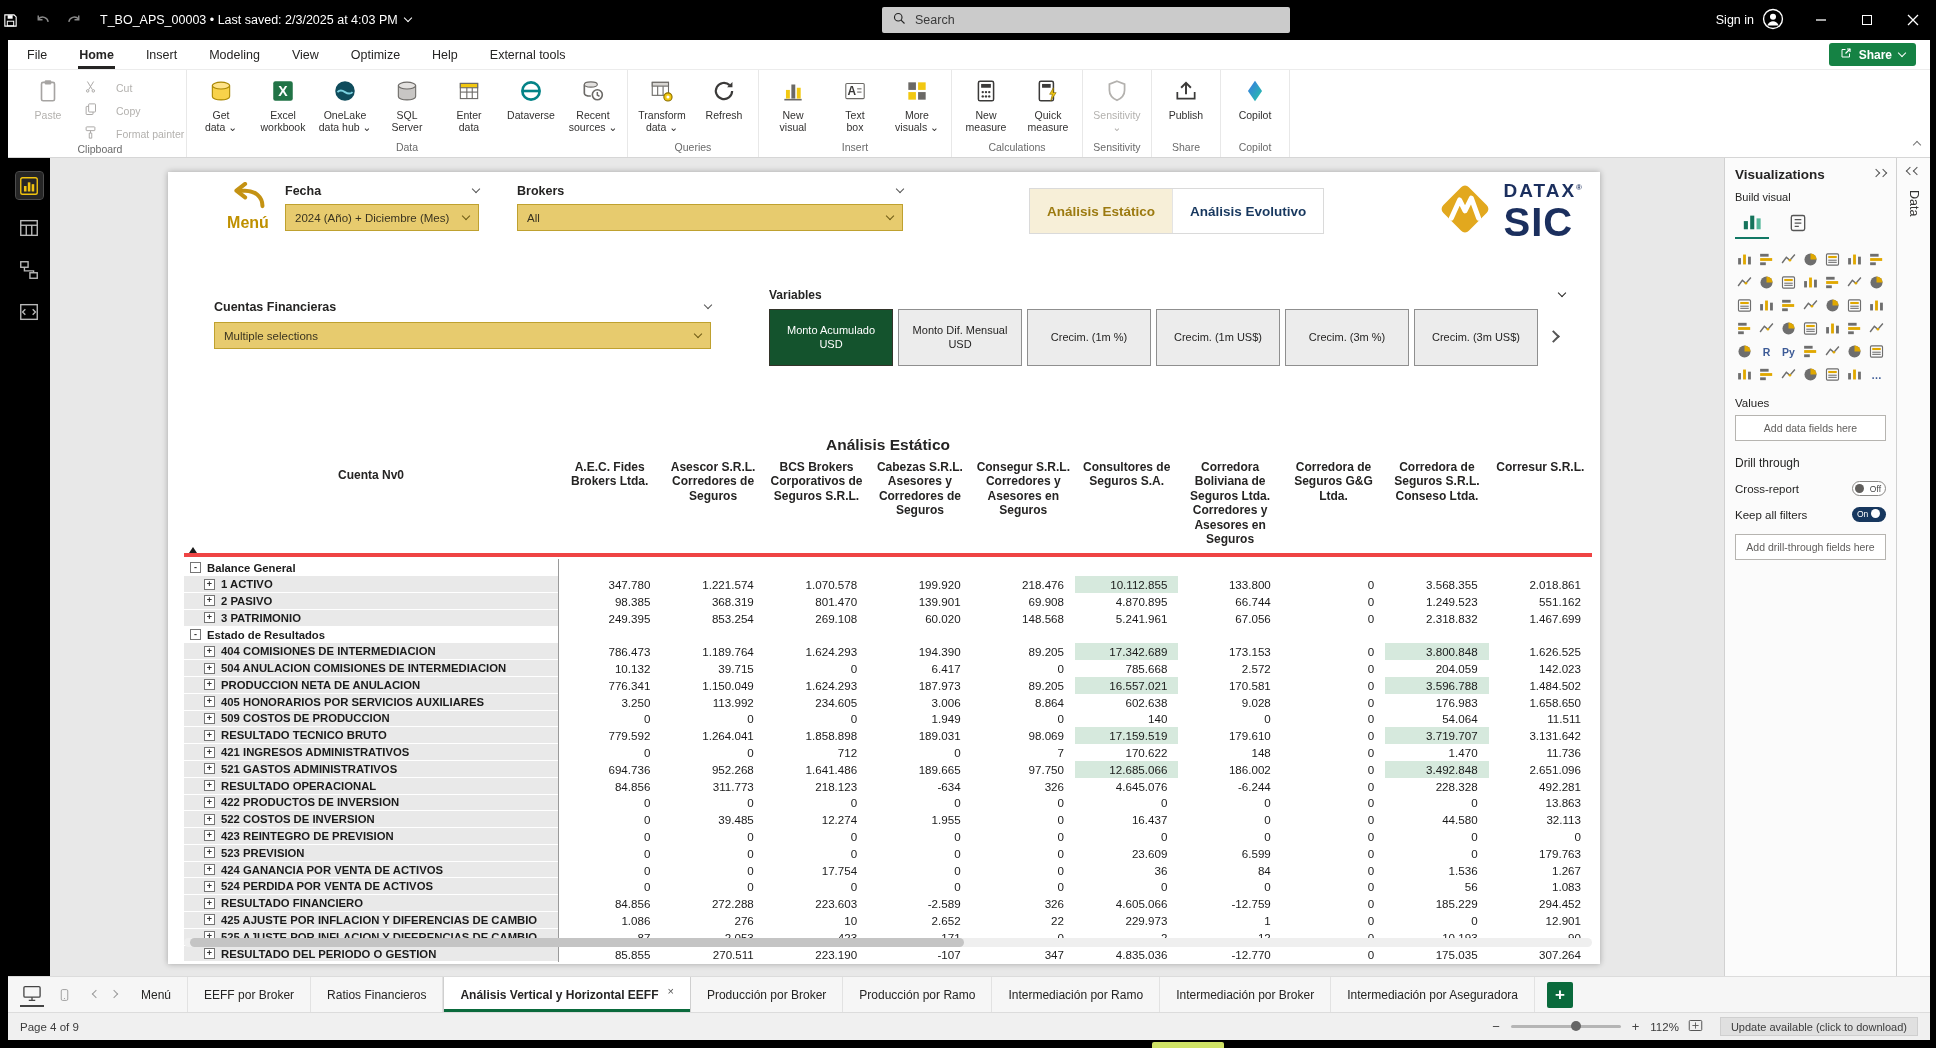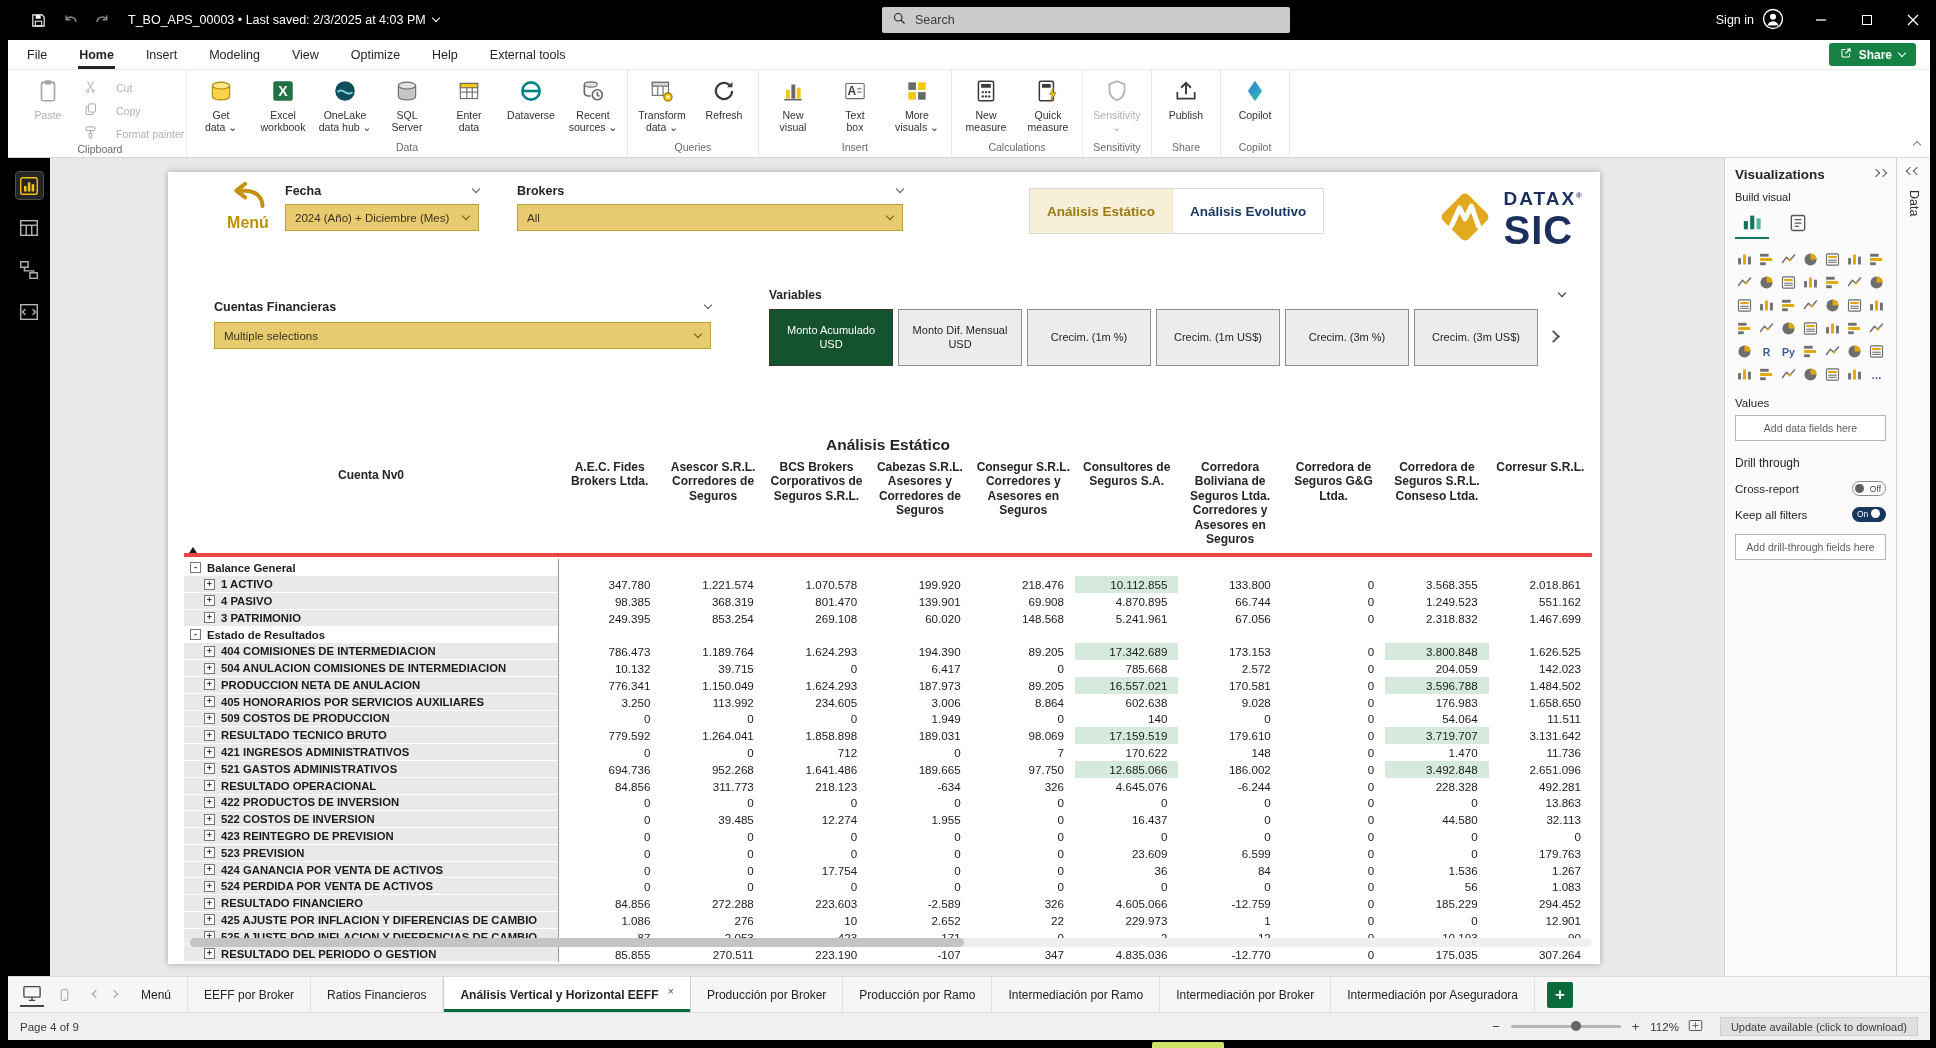--- a/index.html
+++ b/index.html
@@ -2,21 +2,21 @@
 <html><head>
 <meta charset="utf-8">
 <style>
   *{box-sizing:border-box;margin:0;padding:0;}
   html,body{width:1936px;height:1048px;overflow:hidden;}
   body{background:#000;font-family:"Liberation Sans",sans-serif;color:#252423;}
   .window{width:1936px;height:1048px;display:flex;flex-direction:column;background:#000;}
 
   
   .titlebar{height:40px;background:#000;color:#fff;display:flex;align-items:center;position:relative;flex:none;}
-  .tb-left{display:flex;align-items:center;gap:12px;padding-left:28px;font-size:12.5px;}
+  .tb-left{display:flex;align-items:center;gap:12px;padding-left:0;font-size:12.5px;}
   .tb-ic{width:20px;height:20px;display:flex;align-items:center;justify-content:center;}
   .tb-title{display:flex;align-items:center;gap:7px;margin-left:4px;white-space:nowrap;}
   .cv{display:inline-block;width:6px;height:6px;border-right:1.5px solid currentColor;border-bottom:1.5px solid currentColor;transform:rotate(45deg);position:relative;top:-2px;}
   .cv.r{transform:rotate(-45deg);}
   .cv.l{transform:rotate(135deg);}
   .cv.u{transform:rotate(-135deg);top:1px;}
   .search{position:absolute;left:882px;top:7px;width:408px;height:26px;background:#cbcbcb;border-radius:2px;display:flex;align-items:center;gap:8px;padding:0 10px;}
   .search input{flex:1;border:none;background:transparent;outline:none;font-size:12.5px;color:#1f1f1f;font-family:inherit;}
   .search input::placeholder{color:#3a3a3a;}
   .tb-right{margin-left:auto;display:flex;align-items:center;height:100%;}
@@ -63,21 +63,21 @@
   .filter-label{display:flex;justify-content:space-between;align-items:center;font-size:12.5px;font-weight:bold;color:#252423;}
   .filter-label .cv{color:#555;}
   .dropdown{margin-top:6px;height:27px;background:#e7cb6e;border:1px solid #bfa12f;display:flex;align-items:center;justify-content:space-between;padding:0 9px;font-size:11.5px;color:#3a3420;}
   .dropdown .cv{color:#6d5a14;}
   .fecha{position:absolute;left:117px;top:12px;width:194px;}
   .brokers{position:absolute;left:349px;top:12px;width:386px;}
   .analysis{position:absolute;left:861px;top:16px;height:46px;display:flex;border:1px solid #dadada;background:#fff;}
   .seg{display:flex;align-items:center;padding:0 17px;font-size:13.5px;font-weight:bold;}
   .seg.static{color:#9c7a10;background:#f7efd8;}
   .seg.evol{color:#17375e;border-left:1px solid #e4e4e4;}
-  .logo{position:absolute;right:18px;top:16px;display:flex;align-items:center;gap:9px;}
+  .logo{position:absolute;right:18px;top:8px;display:flex;align-items:center;gap:9px;}
   .logo-text{display:flex;flex-direction:column;line-height:1;}
   .logo-brand{color:#1b2f5e;font-weight:bold;font-size:19px;letter-spacing:2px;}
   .logo-brand sup{font-size:8px;letter-spacing:0;}
   .logo-sic{color:#1b2f5e;font-weight:bold;font-size:40px;letter-spacing:1px;margin-top:2px;}
   .cuentas{position:absolute;left:46px;top:128px;width:497px;}
   .variables{position:absolute;left:601px;top:116px;width:800px;}
   .vlabel-row{display:flex;justify-content:space-between;align-items:center;font-size:12px;font-weight:bold;padding-right:4px;}
   .vbtn-row{display:flex;gap:5px;margin-top:7px;align-items:center;}
   .vbtn{width:124px;height:57px;background:#ececec;border:1px solid #8f8f8f;display:flex;align-items:center;justify-content:center;text-align:center;font-size:11px;color:#252423;padding:4px 8px;line-height:1.25;}
   .vbtn.selected{background:#14532d;color:#fff;border-color:#33342a;}
@@ -702,21 +702,21 @@
                     <div class="tval">218.476</div>
                     <div class="tval hl">10.112.855</div>
                     <div class="tval">133.800</div>
                     <div class="tval">0</div>
                     <div class="tval">3.568.355</div>
                     <div class="tval">2.018.861</div>
                   </div>
                   <div class="trow grid-row data">
                     <div class="tlabel">
                       <span class="pm">+</span>
-                      <span>4 PASIVO</span>
+                      <span>2 PASIVO</span>
                     </div>
                     <div class="tval">98.385</div>
                     <div class="tval">368.319</div>
                     <div class="tval">801.470</div>
                     <div class="tval">139.901</div>
                     <div class="tval">69.908</div>
                     <div class="tval">4.870.895</div>
                     <div class="tval">66.744</div>
                     <div class="tval">0</div>
                     <div class="tval">1.249.523</div>

